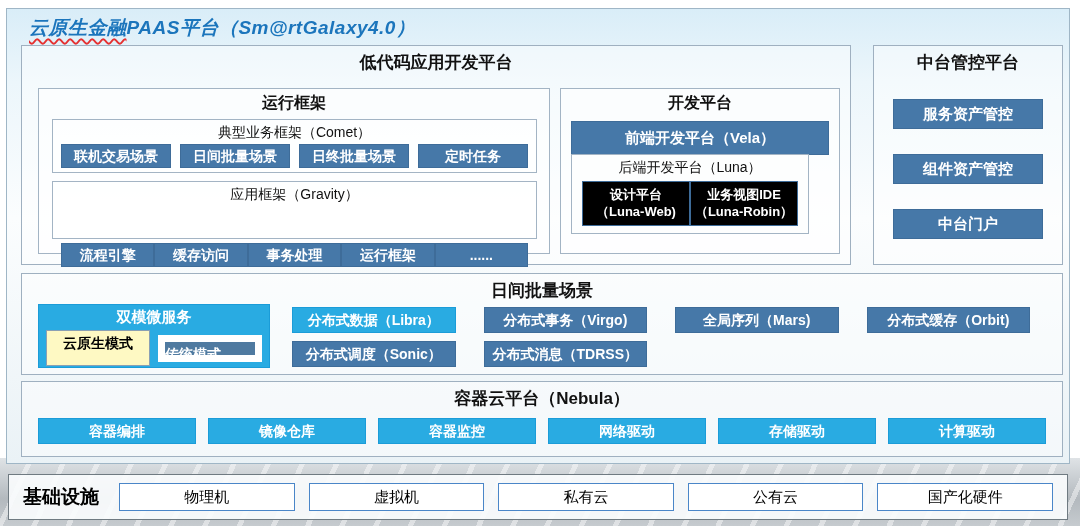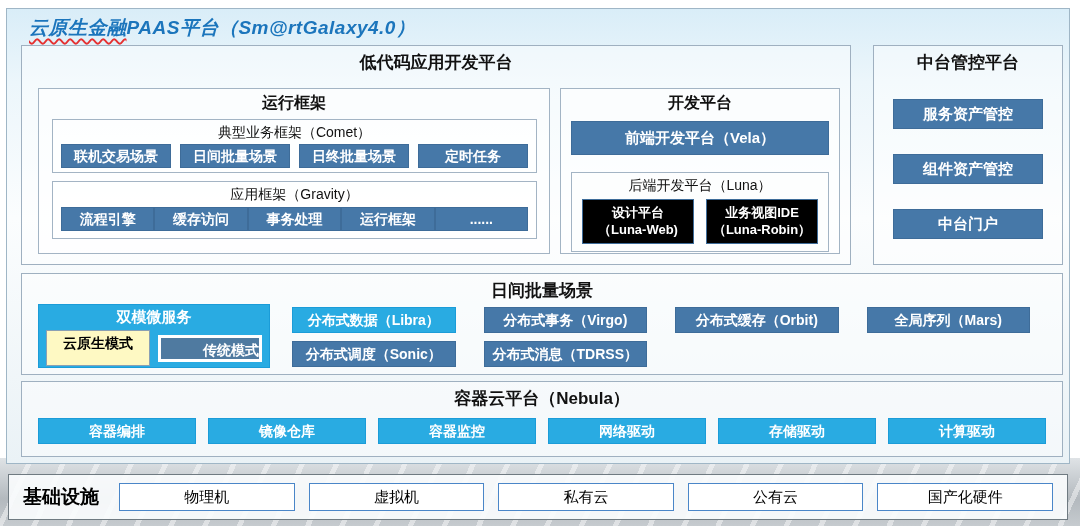--- a/index.html
+++ b/index.html
@@ -51,26 +51,26 @@
   .btn-row{ display:flex; justify-content:space-between; align-items:center; }
 
   
   .lowcode{ left:14px; top:36px; width:830px; height:220px; }
   .runtime{ left:16px; top:42px; width:512px; height:166px; }
   .comet{ left:13px; top:30px; width:485px; height:54px; }
   .comet .btn-row{ padding:2px 8px 0 8px; }
   .comet .steel-btn{ width:110px; }
   .gravity{ left:13px; top:92px; width:485px; height:58px; }
   .gravity .btn-row{ padding:3px 8px 0 8px; }
-  .gravity .steel-btn{ width:100px; }
+  .gravity .steel-btn{ width:100px;margin-top:36px; }
 
   .devbox{ left:538px; top:42px; width:280px; height:166px; }
   .vela{ position:absolute; left:10px; top:32px; width:258px; height:34px;
          line-height:32px; font-size:15px; }
-  .luna{ left:10px; top:83px; width:258px; height:80px; background:#fdfefe; }
+  .luna{ left:10px; top:65px; width:238px; height:80px; background:#fdfefe; }
   .luna .btn-row{ padding:4px 10px 0 10px; }
   .two-line-btn{
     width:112px; height:45px; background:#000000; border:1px solid #3e6c99;
     color:#fff; font-size:13px; font-weight:bold; text-align:center;
     display:flex; flex-direction:column; justify-content:center; line-height:1.3;
     white-space:nowrap;
   }
 
   
   .midplat{ left:866px; top:36px; width:190px; height:220px;
@@ -79,22 +79,22 @@
   .midplat .steel-btn:first-of-type{ margin-top:20px; }
 
   
   .distributed{ left:14px; top:264px; width:1042px; height:102px; }
   .dualmode{ position:absolute; left:16px; top:30px; width:232px; height:64px;
              background:#29abe2; border:1px solid #1b9cd8; }
   .dualmode-label{ text-align:center; color:#fff; font-weight:bold; font-size:15px; padding-top:3px; }
   .dualmode .btn-row{ padding:3px 7px 0 7px; }
   .mode-white{ width:104px; height:36px; background:#fef9c3; border:1px solid #8aa0b4;
                color:#000; font-size:14px; font-weight:bold; text-align:center; line-height:25px; }
-  .mode-steel{ width:104px; height:27px; background:#4f7aa0; border:3px solid #ffffff;
-               color:#fff; font-size:14px; font-weight:bold; text-align:right; line-height:25px; }
+  .mode-steel{ width:104px; height:27px; background:#4f7aa0; border:7px solid #ffffff;
+               color:#fff; font-size:14px; font-weight:bold; text-align:left; line-height:25px; }
   .dist-grid{ position:absolute; left:270px; top:33px; right:32px;
               display:grid; grid-template-columns:repeat(4,1fr); column-gap:28px; row-gap:8px; }
 
   
   .nebula{ left:14px; top:372px; width:1042px; height:76px; }
   .nebula .btn-row{ padding:8px 16px 0 16px; }
   .nebula .cyan-btn{ width:158px; }
 
   
   .infra{
@@ -176,22 +176,22 @@
       <div class="dualmode-label">双模微服务</div>
       <div class="btn-row">
         <div class="mode-white">云原生模式</div>
         <div class="mode-steel">传统模式</div>
       </div>
     </div>
 
     <div class="dist-grid">
       <div class="cyan-btn steel-btn" style="height:26px;line-height:24px;">分布式数据（Libra）</div>
       <div class="steel-btn" style="height:26px;line-height:24px;">分布式事务（Virgo)</div>
+      <div class="steel-btn" style="height:26px;line-height:24px;">全局序列（Mars)</div>
       <div class="steel-btn" style="height:26px;line-height:24px;">分布式缓存（Orbit)</div>
-      <div class="steel-btn" style="height:26px;line-height:24px;">全局序列（Mars)</div>
       <div class="steel-btn" style="height:26px;line-height:24px;">分布式调度（Sonic）</div>
       <div class="steel-btn" style="height:26px;line-height:24px;">分布式消息（TDRSS）</div>
     </div>
   </div>
 
   <div class="outline-box nebula">
     <div class="sec-title t17">容器云平台（Nebula）</div>
     <div class="btn-row">
       <div class="cyan-btn">容器编排</div>
       <div class="cyan-btn">镜像仓库</div>

